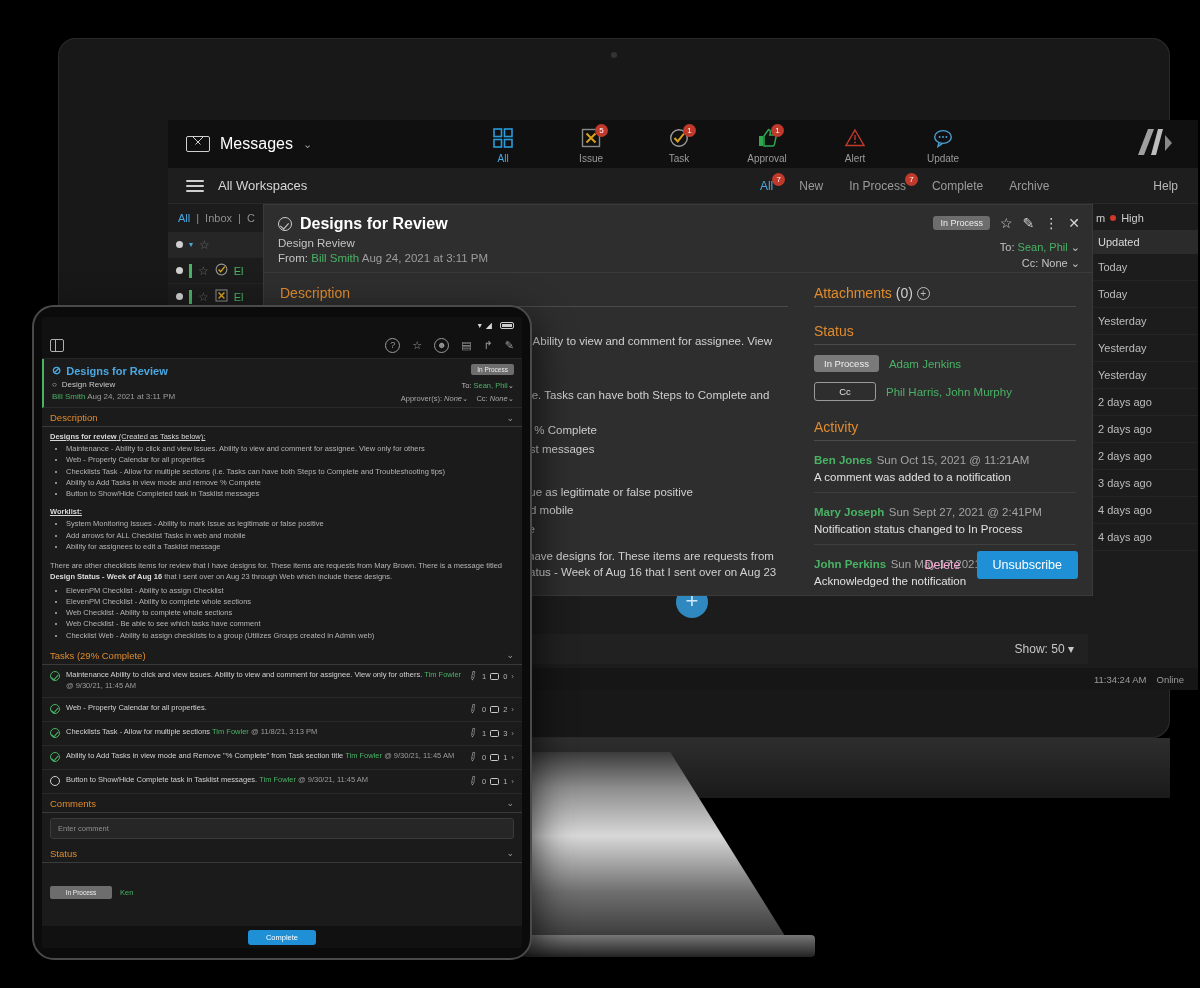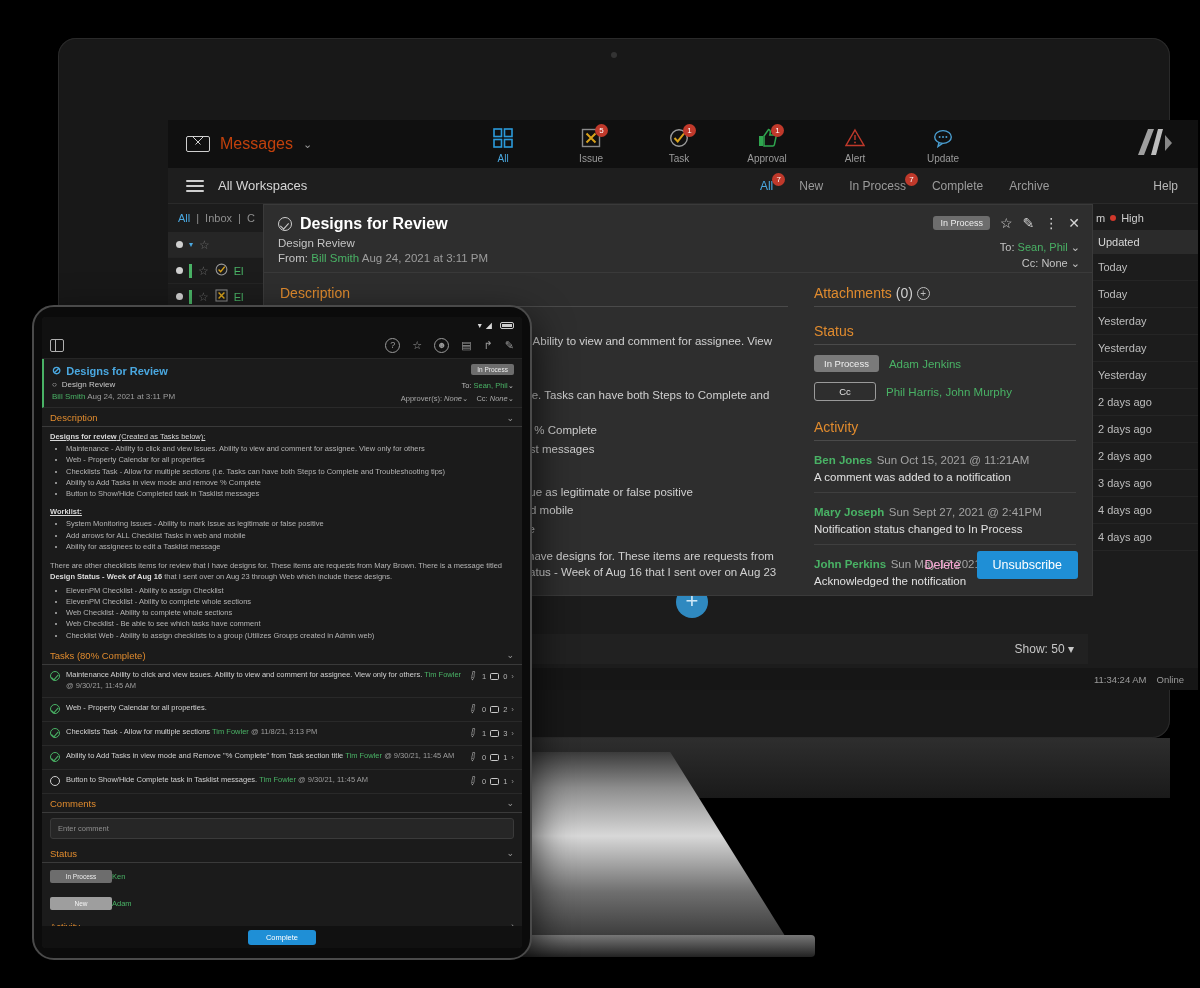--- a/index.html
+++ b/index.html
@@ -35,21 +35,21 @@
     position:absolute; left:50%; margin-left:-215px; top:935px; width:430px; height:22px;
     background:linear-gradient(180deg,#777,#222); border-radius:4px;
   }
 
   
   .appbar{
     position:absolute; left:0; top:0; width:1030px; height:48px;
     background:#101010; display:flex; align-items:center;
   }
   .brand{ display:flex; align-items:center; gap:10px; padding-left:18px; color:#d8d8d8; }
-  .brand .ttl{ font-size:16px; color:#c2410c; }
+  .brand .ttl{ font-size:16px; color:#ffffff; }
   .chev{ font-size:11px; color:#9a9a9a; }
   .envelope{ width:24px; height:16px; border:1.6px solid #cfcfcf; border-radius:2px; position:relative; }
   .envelope:before{ content:""; position:absolute; left:1px; top:0px; width:20px; height:10px;
     border-left:1.6px solid #cfcfcf; border-bottom:1.6px solid #cfcfcf;
     transform:skewX(0deg) rotate(0deg); clip-path:polygon(0 0,50% 100%,100% 0); border:0;
     background:linear-gradient(135deg,transparent 49%,#cfcfcf 49%,#cfcfcf 52%,transparent 52%),
                linear-gradient(-135deg,transparent 49%,#cfcfcf 49%,#cfcfcf 52%,transparent 52%); }
 
   .navicons{ display:flex; gap:30px; margin:0 auto; align-items:flex-end; height:48px; }
   .navitem{ position:relative; width:58px; text-align:center; padding-bottom:4px; cursor:pointer; }
@@ -201,21 +201,21 @@
   .ttxt{ flex:1; color:#d2d2d2; font-size:7.5px; line-height:1.45; }
   .ttxt .who{ color:#49b265; }
   .ttxt .when{ color:#9d9d9d; }
   .tmeta{ display:flex; align-items:center; gap:4px; color:#b5b5b5; font-size:7.5px; flex:none; }
   .clipi{ transform:rotate(-35deg); display:inline-block; }
   .bub{ width:9px;height:7px;border:1px solid #c9c9c9; border-radius:1.5px; display:inline-block; position:relative; }
   .arrw{ color:#8c8c8c; font-size:8px; }
 
   .tinput{ margin:5px 8px; background:#262626; border:1px solid #3a3a3a; border-radius:3px;
     color:#8e8e8e; font-size:7.5px; padding:5px 7px; }
-  .tstat{ display:flex; align-items:center; gap:0; padding:7px 8px; }
+  .tstat{ display:flex; align-items:center; gap:8px; padding:23px 8px; }
   .tstat .p{ background:#6d6d6d; color:#ededed; font-size:6.5px; padding:3px 0; border-radius:2px; width:62px; text-align:center; }
   .tstat .p.lite{ background:#9e9e9e; color:#f5f5f5; }
   .tstat .n{ color:#49b265; font-size:7.5px; }
   .tfoot{ position:absolute; left:0; right:0; bottom:0; height:22px; background:#111;
     display:flex; align-items:center; justify-content:center; }
   .tcomplete{ background:#1f8fd6; color:#fff; font-size:7.5px; padding:3px 18px; border-radius:3px; }
 </style>
 </head>
 <body>
 
@@ -599,21 +599,21 @@
         <ul class="tbul">
           <li>ElevenPM Checklist - Ability to assign Checklist</li>
           <li>ElevenPM Checklist - Ability to complete whole sections</li>
           <li>Web Checklist - Ability to complete whole sections</li>
           <li>Web Checklist - Be able to see which tasks have comment</li>
           <li>Checklist Web - Ability to assign checklists to a group (Utilizes Groups created in Admin web)</li>
         </ul>
       </div>
 
       <div class="tsec">
-        <span class="t">Tasks (80% Complete)</span>
+        <span class="t">Tasks (29% Complete)</span>
         <span class="cv">⌄</span>
       </div>
 
       <div class="task">
         <span class="tck on"></span>
         <span class="ttxt">
           <span>Maintenance   Ability to click and view issues. Ability to view and comment for assignee. View only for others.</span>
           <span class="who">Tim Fowler</span>
           <span class="when">@ 9/30/21, 11:45 AM</span>
         </span>

